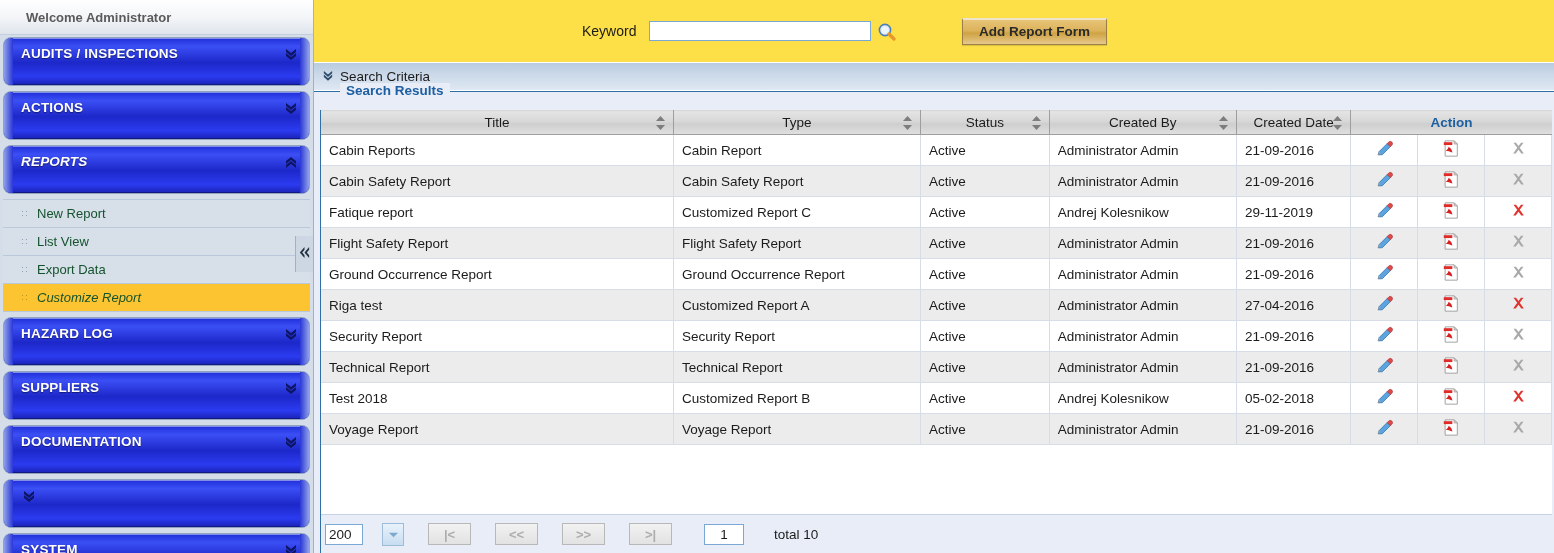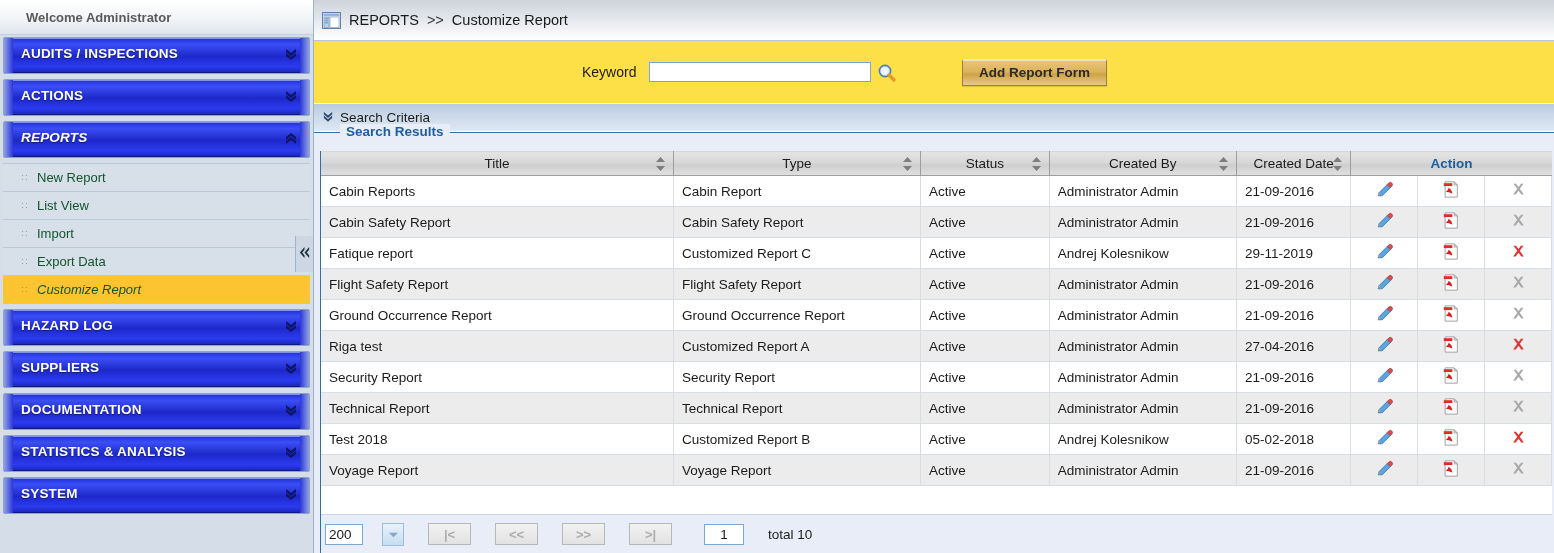--- a/index.html
+++ b/index.html
@@ -24,24 +24,24 @@
     padding-left:26px;
     font-weight:bold;font-size:13px;color:#5a5a5a;
     border-bottom:1px solid #c3cede;
   }
   .nav{padding:2px 3px 0 3px;}
   .navgroup{
     position:relative;
     height:31px;margin-bottom:5px;
     background:linear-gradient(to bottom,#1f2fd8 0%,#3b4ff5 18%,#1d28c9 52%,#2b3bf0 82%,#1a22b4 100%);
     border:1px solid #8fa4bd;
-    border-radius:2px;
+    border-radius:8px;
     box-shadow:inset 0 1px 0 rgba(255,255,255,.45), inset 0 -1px 0 rgba(0,0,0,.3);
     display:flex;align-items:center;
-    padding:0 10px 4px 17px;
+    padding:0 10px 16px 17px;
     color:#fff;font-weight:bold;font-size:13.5px;
     letter-spacing:.2px;
     cursor:pointer;
     overflow:hidden;
   }
   .navgroup.active{font-style:italic;}
   .navgroup .gl{
     position:absolute;left:0;top:0;bottom:0;width:9px;
     background:linear-gradient(to right,#8fa0e8,#2a37d8);
   }
@@ -224,21 +224,21 @@
     display:flex;align-items:center;justify-content:center;
     color:#adadad;font-size:13px;font-weight:bold;
     cursor:default;box-sizing:border-box;
   }
   .pg-num{
     width:40px;height:21px;margin-left:16px;
     border:1px solid #7ba7d4;background:#fff;
     text-align:center;font-family:"Liberation Sans",sans-serif;font-size:13.5px;
     box-sizing:border-box;outline:none;color:#1b1b1b;
   }
-  .pg-total{margin-left:8px;font-size:13.5px;color:#1b1b1b;}
+  .pg-total{margin-left:14px;font-size:13.5px;color:#1b1b1b;}
 </style>
 </head>
 <body>
 
 <div class="app">
 
   <div class="sidebar">
     <div class="welcome">Welcome  Administrator</div>
 
     <div class="nav">
@@ -283,24 +283,20 @@
         <div class="subitem">
           <span class="dots"></span>
           <span>New Report</span>
         </div>
         <div class="subitem">
           <span class="dots"></span>
           <span>List View</span>
         </div>
         <div class="subitem">
           <span class="dots"></span>
-          <span>Import</span>
-        </div>
-        <div class="subitem">
-          <span class="dots"></span>
           <span>Export Data</span>
         </div>
         <div class="subitem sel">
           <span class="dots"></span>
           <span>Customize Report</span>
         </div>
       </div>
 
       <div class="navgroup">
         <span class="gl"></span>
@@ -334,21 +330,20 @@
           <svg viewBox="0 0 16 16" width="16" height="16">
               <path d="M3 3 L8 7 L13 3 L13 6 L8 10 L3 6 Z" fill="#0d1566"></path>
               <path d="M3 7 L8 11 L13 7 L13 10 L8 14 L3 10 Z" fill="#0d1566"></path>
             </svg>
         </span>
       </div>
 
       <div class="navgroup">
         <span class="gl"></span>
         <span class="gr"></span>
-        <span class="lbl">STATISTICS &amp; ANALYSIS</span>
         <span class="chev">
           <svg viewBox="0 0 16 16" width="16" height="16">
               <path d="M3 3 L8 7 L13 3 L13 6 L8 10 L3 6 Z" fill="#0d1566"></path>
               <path d="M3 7 L8 11 L13 7 L13 10 L8 14 L3 10 Z" fill="#0d1566"></path>
             </svg>
         </span>
       </div>
 
       <div class="navgroup">
         <span class="gl"></span>
@@ -370,38 +365,20 @@
         <svg viewBox="0 0 14 16" width="13" height="15">
             <path d="M7 2 L2 8 L7 14 L7 11 L4.5 8 L7 5 Z" fill="#22303f"></path>
             <path d="M12 2 L7 8 L12 14 L12 11 L9.5 8 L12 5 Z" fill="#22303f"></path>
           </svg>
       </span>
     </div>
   </div>
 
   <div class="main">
 
-    <div class="crumbbar">
-      <span class="panel-icon">
-        <svg viewBox="0 0 19 17" width="19" height="17">
-          <rect x="0.5" y="0.5" width="18" height="16" fill="#dfe9f5" stroke="#5f83ab"></rect>
-          <rect x="1.5" y="1.5" width="16" height="2.5" fill="#96b6d6"></rect>
-          <rect x="2" y="5" width="5" height="10.5" fill="#b9d2ea" stroke="#6f92b8" stroke-width=".6"></rect>
-          <rect x="8" y="5" width="9" height="10.5" fill="#ffffff" stroke="#6f92b8" stroke-width=".6"></rect>
-          <rect x="3" y="6.3" width="3" height="1" fill="#6f92b8"></rect>
-          <rect x="3" y="8.3" width="3" height="1" fill="#6f92b8"></rect>
-          <rect x="3" y="10.3" width="3" height="1" fill="#6f92b8"></rect>
-        </svg>
-      </span>
-      <span class="crumb">
-        <span>REPORTS</span>
-        <span class="sep">&gt;&gt;</span>
-        <span class="cur">Customize Report</span>
-      </span>
-    </div>
 
     <div class="searchbar">
       <span class="kw-label">Keyword</span>
       <input class="kw-input" type="text" value="" style="">
       <span class="kw-search">
         <svg viewBox="0 0 19 19" width="19" height="19">
           <circle cx="8" cy="8" r="5.6" fill="#dceaf7" stroke="#4a7fb5" stroke-width="1.6"></circle>
           <circle cx="8" cy="8" r="3.6" fill="#eef6fd"></circle>
           <path d="M12 12 L17 17" stroke="#e8962a" stroke-width="3.2" stroke-linecap="round"></path>
         </svg>

